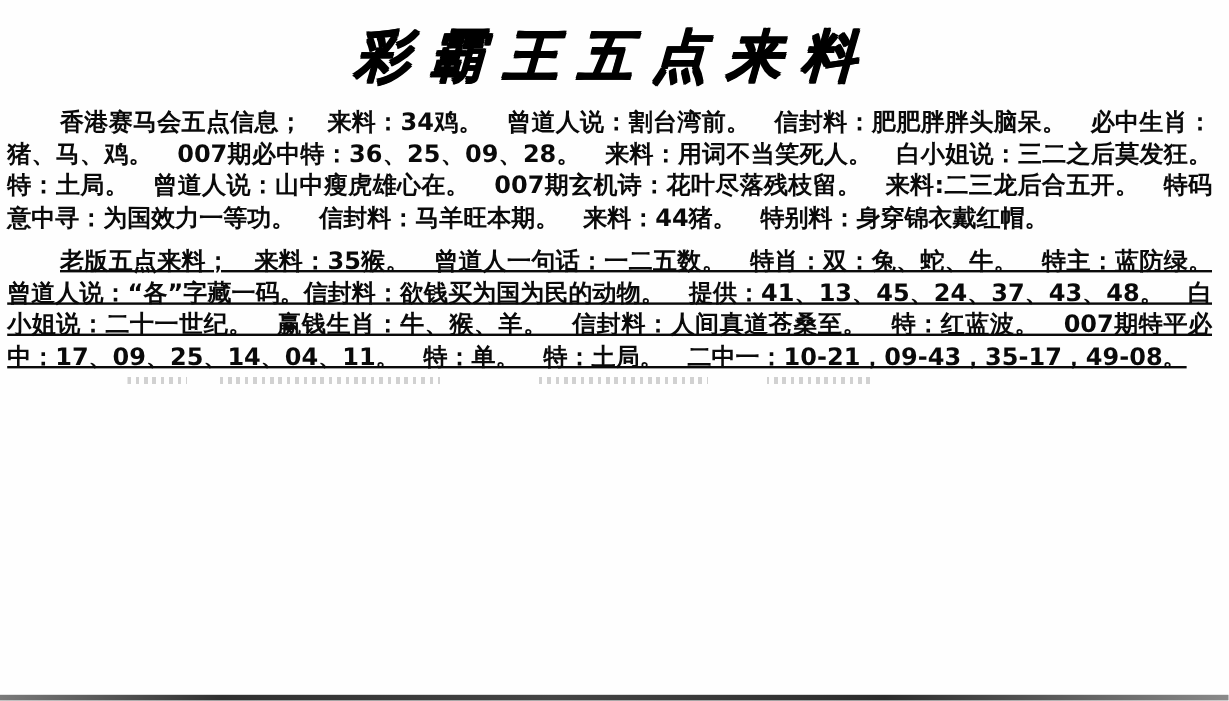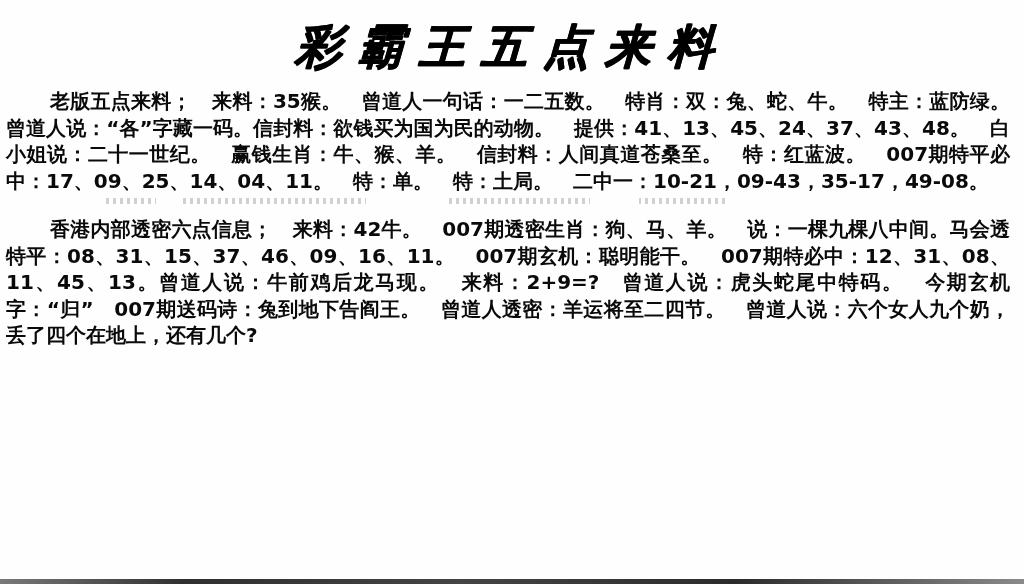--- a/index.html
+++ b/index.html
@@ -39,20 +39,21 @@
     font-family: "DejaVu Sans", sans-serif;
     font-weight: bold;
     font-size: 20px;
     line-height: 26.5px;
     text-align: justify;
     text-indent: 2.2em;
     color: #0a0a0a;
   }
   .para.gap-after {
     margin-bottom: 4px;
+    text-decoration: underline;
   }
   
   .scan-artifact {
     height: 6px;
     width: 620px;
     margin: 0 0 12px 100px;
     background:
       repeating-linear-gradient(90deg,
         rgba(90,90,90,0.55) 0 3px, rgba(90,90,90,0) 3px 7px);
     -webkit-mask: linear-gradient(90deg,#000 0 8%,transparent 8% 12%,#000 12% 42%,transparent 42% 55%,#000 55% 78%,transparent 78% 86%,#000 86% 100%);
@@ -73,25 +74,25 @@
 </style>
 </head>
 <body>
 
 <div class="sheet">
 
   <div class="title">彩霸王五点来料</div>
 
   <div class="body-text">
 
+    <p class="para">香港赛马会五点信息；　来料：34鸡。　曾道人说：割台湾前。　信封料：肥肥胖胖头脑呆。　必中生肖：猪、马、鸡。　007期必中特：36、25、09、28。　来料：用词不当笑死人。　白小姐说：三二之后莫发狂。　特：土局。　曾道人说：山中瘦虎雄心在。　007期玄机诗：花叶尽落残枝留。　来料:二三龙后合五开。　特码意中寻：为国效力一等功。　信封料：马羊旺本期。　来料：44猪。　特别料：身穿锦衣戴红帽。</p>
 
     <p class="para gap-after">老版五点来料；　来料：35猴。　曾道人一句话：一二五数。　特肖：双：兔、蛇、牛。　特主：蓝防绿。曾道人说：“各”字藏一码。信封料：欲钱买为国为民的动物。　提供：41、13、45、24、37、43、48。　白小姐说：二十一世纪。　赢钱生肖：牛、猴、羊。　信封料：人间真道苍桑至。　特：红蓝波。　007期特平必中：17、09、25、14、04、11。　特：单。　特：土局。　二中一：10-21，09-43，35-17，49-08。</p>
 
     <div class="scan-artifact"></div>
 
-    <p class="para">香港内部透密六点信息；　来料：42牛。　007期透密生肖：狗、马、羊。　说：一棵九棵八中间。马会透特平：08、31、15、37、46、09、16、11。　007期玄机：聪明能干。　007期特必中：12、31、08、11、45、13。曾道人说：牛前鸡后龙马现。　来料：2+9=?　曾道人说：虎头蛇尾中特码。　今期玄机字：“归”　007期送码诗：兔到地下告阎王。　曾道人透密：羊运将至二四节。　曾道人说：六个女人九个奶，丢了四个在地上，还有几个?</p>
 
 
   </div>
 
   <div class="bottom-edge"></div>
 
 </div>
 
 </body></html>

